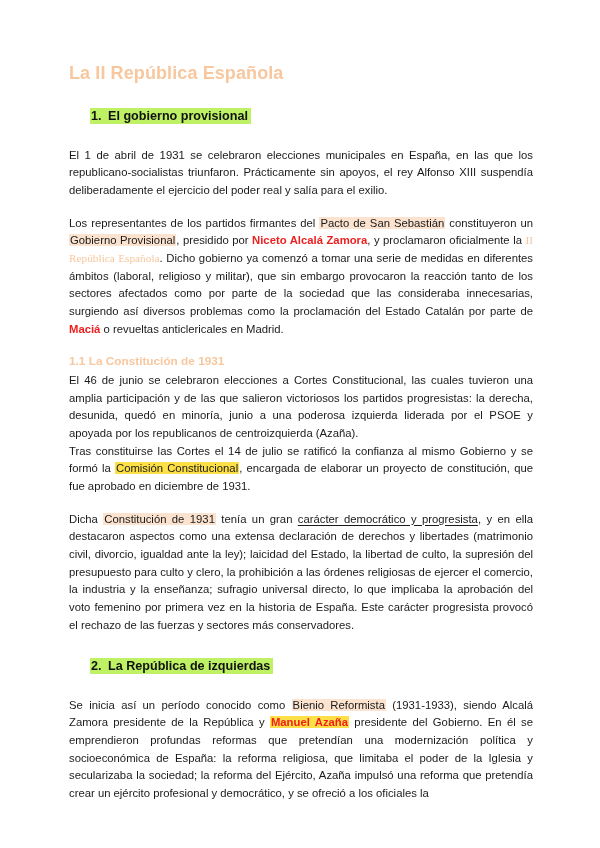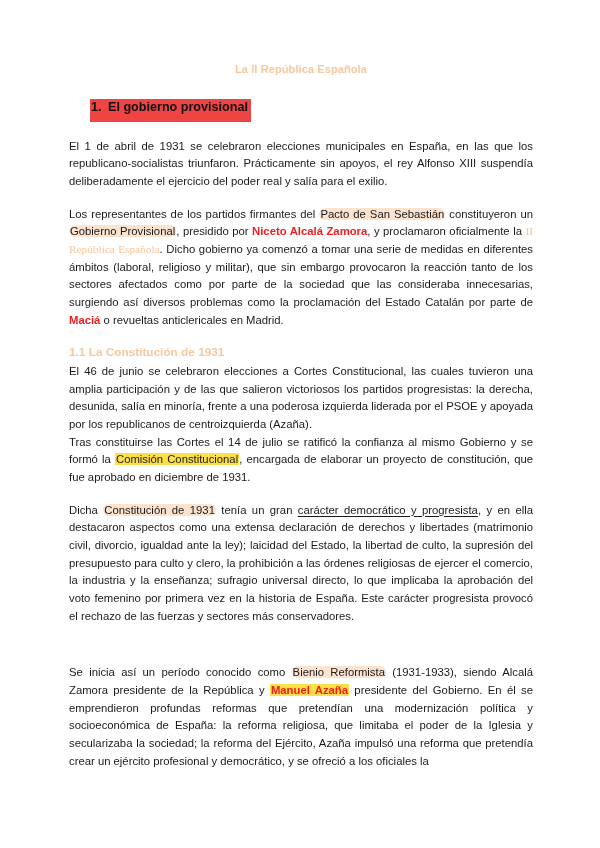--- a/index.html
+++ b/index.html
@@ -16,39 +16,38 @@
   }
   .page {
     position: relative;
     width: 600px;
     height: 848px;
     background: #ffffff;
     box-sizing: border-box;
     padding: 62px 67px 0 69px;
   }
   .doc-title {
-    text-align: center;
-    font-size: 11px;
+    font-size: 18px;
     font-weight: bold;
     color: #f7c79e;
     letter-spacing: 0.1px;
     margin: 0 0 22px 0;
     line-height: 1.3;
   }
   .section-heading {
     font-size: 12.6px;
     font-weight: bold;
     color: #111111;
     margin: 0 0 21px 0;
     padding-left: 21px;
     line-height: 1.45;
   }
   .section-heading .hl {
-    background: #ef4444;
-    padding: 1px 3px 8px 1px;
+    background: #bef264;
+    padding: 1px 3px 1px 1px;
     box-decoration-break: clone;
     -webkit-box-decoration-break: clone;
   }
   .section-heading .num {
     display: inline-block;
     min-width: 17px;
   }
   .sub-heading {
     font-size: 11.8px;
     font-weight: bold;
@@ -72,21 +71,20 @@
     margin-top: 16px;
   }
   b, strong, .b {
     font-weight: normal;
   }
   .hl-peach {
     background: #fbe3cf;
     box-decoration-break: clone;
     -webkit-box-decoration-break: clone;
     padding: 0 1px;
-    border-radius: 6px;
   }
   .hl-cream {
     background: #fde047;
     box-decoration-break: clone;
     -webkit-box-decoration-break: clone;
     padding: 0 1px;
   }
   .red {
     color: #ef1f1f;
     font-weight: bold;
@@ -111,24 +109,27 @@
   <h2 class="section-heading">
     <span class="hl"><span class="num">1.</span><span>El gobierno provisional</span></span>
   </h2>
 
   <p class="body"><span>El 1 de abril de 1931 se celebraron </span><b>elecciones municipales</b><span> en España, en las que los republicano-socialistas triunfaron. Prácticamente sin apoyos, el rey Alfonso XIII suspendía deliberadamente el ejercicio del poder real y salía para el exilio.</span></p>
 
   <p class="body"><span>Los representantes de los partidos firmantes del </span><span class="hl-peach">Pacto de San Sebastián</span><span> constituyeron un </span><b class="hl-peach">Gobierno Provisional</b><span>, presidido por </span><span class="red">Niceto Alcalá Zamora</span><span>, y proclamaron oficialmente la </span><span class="orange">II República Española</span><span>. Dicho gobierno ya comenzó a tomar una serie de medidas en diferentes ámbitos (laboral, religioso y militar), que sin embargo provocaron la reacción tanto de los sectores afectados como por parte de la sociedad que las consideraba innecesarias, surgiendo así diversos problemas como la proclamación del Estado Catalán por parte de </span><span class="red">Maciá</span><span> o revueltas anticlericales en Madrid.</span></p>
 
   <h3 class="sub-heading"><span>1.1 La Constitución de 1931</span></h3>
 
-  <p class="body tight"><span>El 46 de junio se celebraron elecciones a </span><b>Cortes Constitucional</b><span>, las cuales tuvieron una amplia participación y de las que salieron victoriosos los partidos progresistas: la derecha, desunida, salía en minoría, frente a una poderosa izquierda liderada por el PSOE y apoyada por los republicanos de centroizquierda (Azaña).</span></p>
+  <p class="body tight"><span>El 46 de junio se celebraron elecciones a </span><b>Cortes Constitucional</b><span>, las cuales tuvieron una amplia participación y de las que salieron victoriosos los partidos progresistas: la derecha, desunida, quedó en minoría, junio a una poderosa izquierda liderada por el PSOE y apoyada por los republicanos de centroizquierda (Azaña).</span></p>
 
   <p class="body"><span>Tras constituirse las Cortes el 14 de julio se ratificó la confianza al mismo Gobierno y se formó la </span><b class="hl-cream">Comisión Constitucional</b><span>, encargada de elaborar un proyecto de constitución, que fue aprobado en diciembre de 1931.</span></p>
 
   <p class="body"><span>Dicha </span><span class="hl-peach">Constitución de 1931</span><span> tenía un gran </span><span class="uline">carácter democrático y progresista</span><span>, y en ella destacaron aspectos como una extensa declaración de derechos y libertades (matrimonio civil, divorcio, igualdad ante la ley); laicidad del Estado, la libertad de culto, la supresión del presupuesto para culto y clero, la prohibición a las órdenes religiosas de ejercer el comercio, la industria y la enseñanza; sufragio universal directo, lo que implicaba la aprobación del voto femenino por primera vez en la historia de España. Este carácter progresista provocó el rechazo de las fuerzas y sectores más conservadores.</span></p>
 
   <div class="spacer-sm"></div>
 
+  <h2 class="section-heading">
+    <span class="hl"><span class="num">2.</span><span>La República de izquierdas</span></span>
+  </h2>
 
   <p class="body last"><span>Se inicia así un período conocido como </span><b class="hl-peach">Bienio Reformista</b><span> (1931-1933), siendo Alcalá Zamora presidente de la República y </span><span class="red hl-cream">Manuel Azaña</span><span> presidente del Gobierno. En él se emprendieron profundas reformas que pretendían una modernización política y socioeconómica de España: la </span><b>reforma religiosa</b><span>, que limitaba el poder de la Iglesia y secularizaba la sociedad; la </span><b>reforma del Ejército</b><span>, Azaña impulsó una reforma que pretendía crear un ejército profesional y democrático, y se ofreció a los oficiales la</span></p>
 
 </div>
 
 </body></html>

